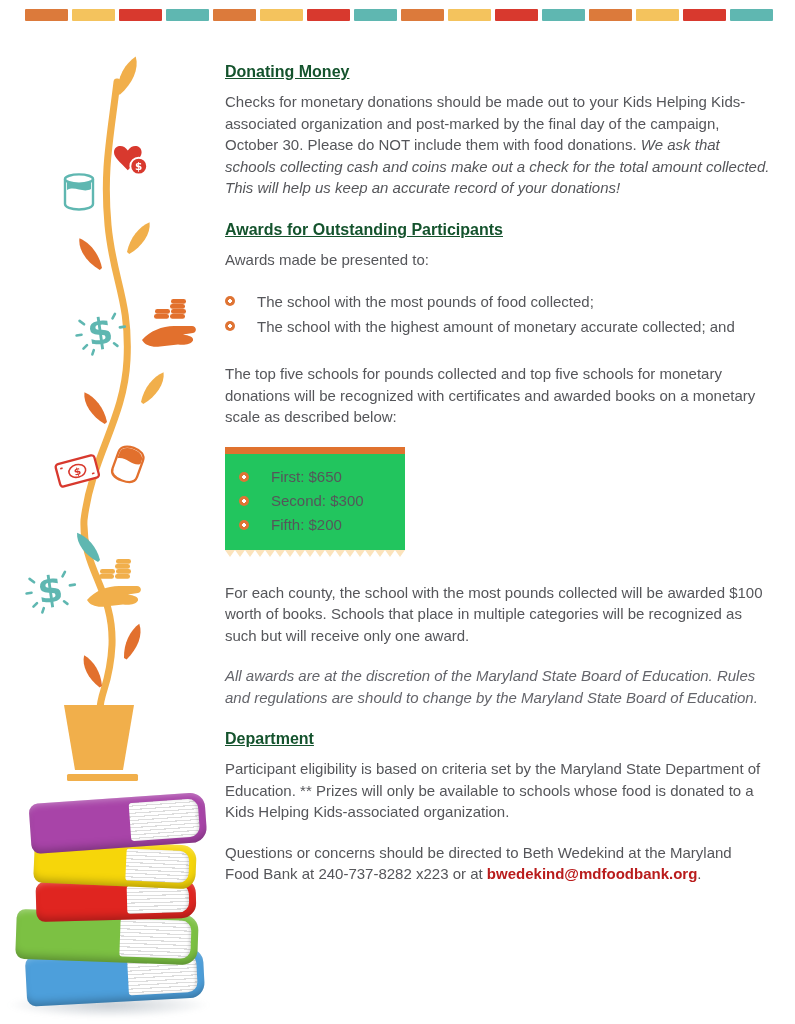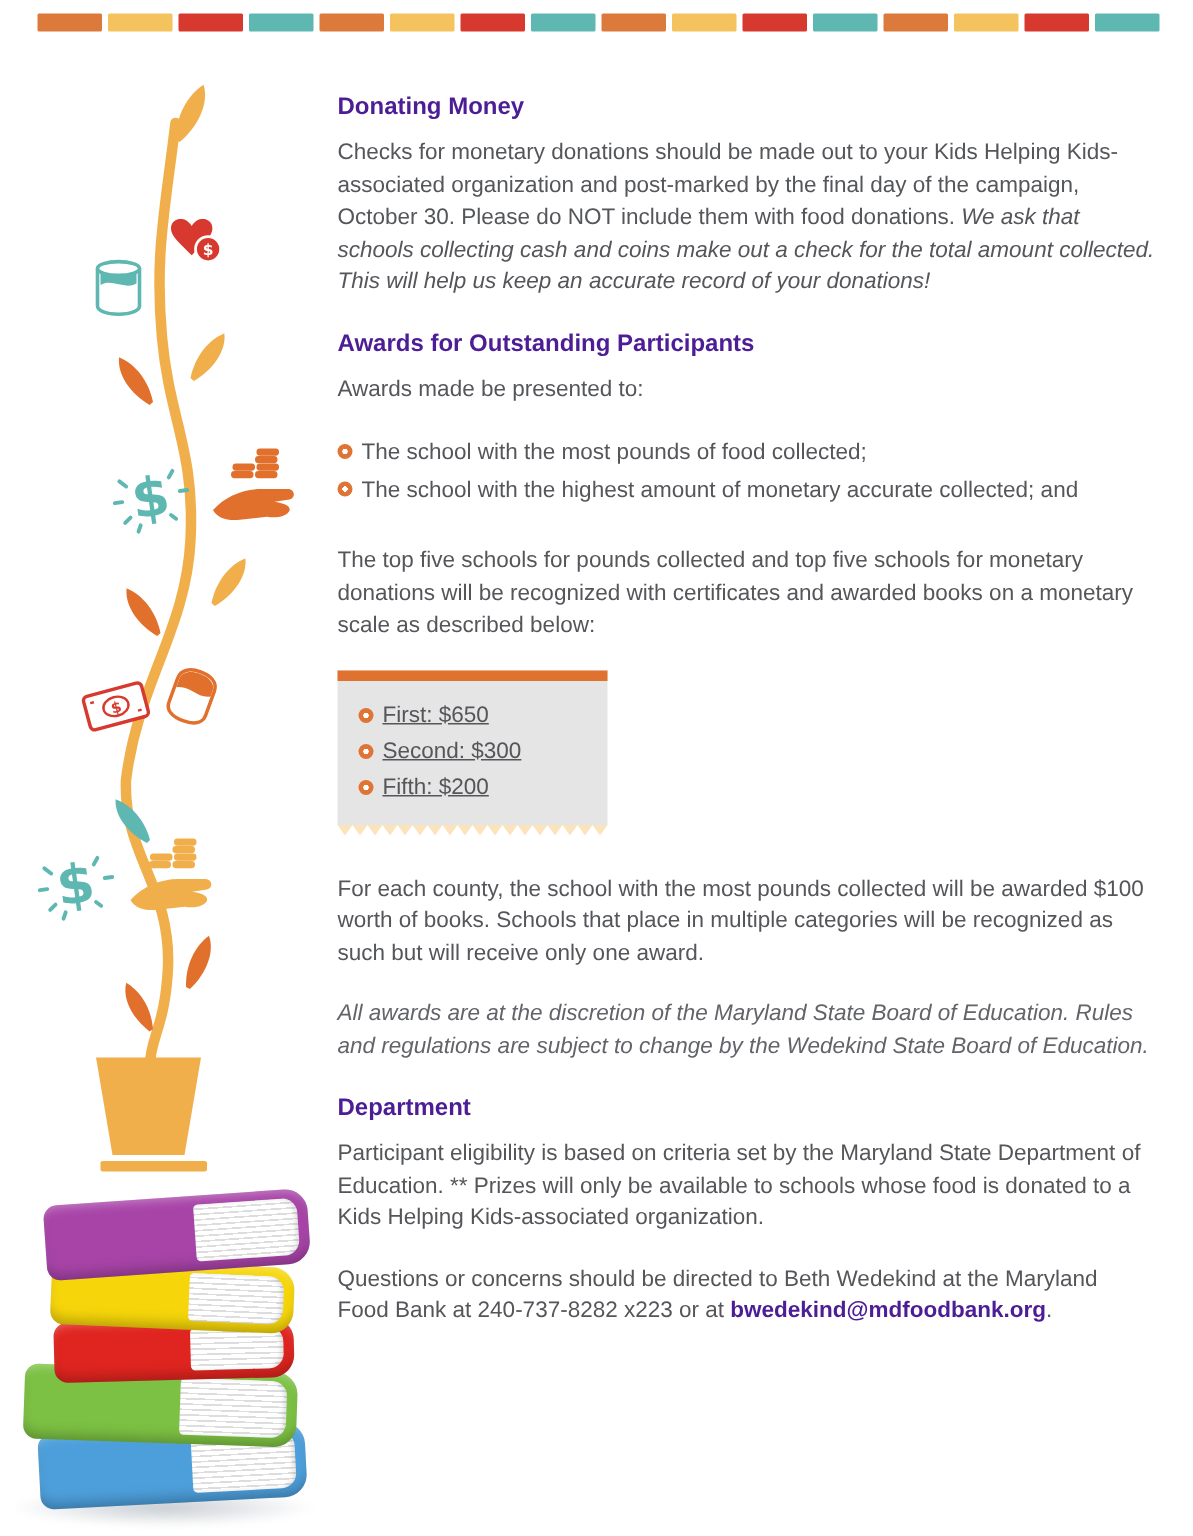--- a/index.html
+++ b/index.html
@@ -17,41 +17,40 @@
   }
   .top-border .dash { flex:1 1 0; height:12px; border-radius:1px; }
 
   
   .content {
     position:absolute; left:225px; top:62px; width:545px;
     font-size:15px; line-height:21.5px; color:#55565A;
   }
   .content p { margin:0 0 19px; }
   h2.section-heading {
-    font-size:16px; font-weight:700; color:#4c1d95;
-    margin:21px 0 9px; line-height:20px;
+    font-size:16px; font-weight:700; color:#14532d;
+    margin:21px 0 9px; line-height:20px;text-decoration:underline;
   }
   h2.first { margin-top:0; }
   .italic { font-style:italic; color:#63646A; }
   em { font-style:italic; }
-  strong.email { font-weight:700; color:#4c1d95; }
+  strong.email { font-weight:700; color:#b91c1c; }
 
   ul.bullets { list-style:none; margin:15px 0 24px; padding:0; }
-  ul.bullets li { display:flex; align-items:flex-start; gap:6px; line-height:25px; }
+  ul.bullets li { display:flex; align-items:flex-start; gap:22px; line-height:25px; }
   .dot {
     flex:0 0 auto; width:10px; height:10px; margin-top:7px; border-radius:50%;
     background: radial-gradient(circle at 50% 50%, #ffffff 0 1.7px, #DF7434 1.9px 100%);
   }
 
   
   .prize-box {
     position:relative; width:152px; margin:0 0 32px;
-    background:#e5e5e5; border-top:7px solid #E0722F;
+    background:#22c55e; border-top:7px solid #E0722F;
     padding:11px 14px 13px 14px;
-    text-decoration:underline;
   }
   .prize-box ul.bullets { margin:0; }
   .prize-box ul.bullets li { line-height:24px; }
   .prize-zigzag { position:absolute; top:100%; left:0; width:100%; height:7px; display:block; }
 
   
   .books { position:absolute; left:6px; top:790px; width:212px; height:220px; }
   .book {
     position:absolute; height:50px; border-radius:9px 15px 15px 9px;
     background: var(--c, #999);
@@ -222,21 +221,21 @@
           <span>Fifth: $200</span>
         </li>
       </ul>
       <svg class="prize-zigzag" viewBox="0 0 180 7" preserveAspectRatio="none">
         <path fill="#FBE3BC" d="M0 0 H180 L175 7 L170 0 L165 7 L160 0 L155 7 L150 0 L145 7 L140 0 L135 7 L130 0 L125 7 L120 0 L115 7 L110 0 L105 7 L100 0 L95 7 L90 0 L85 7 L80 0 L75 7 L70 0 L65 7 L60 0 L55 7 L50 0 L45 7 L40 0 L35 7 L30 0 L25 7 L20 0 L15 7 L10 0 L5 7 Z"></path>
       </svg>
     </div>
 
     <p>For each county, the school with the most pounds collected will be awarded $100 worth of books. Schools that place in multiple categories will be recognized as such but will receive only one award.</p>
 
-    <p class="italic">All awards are at the discretion of the Maryland State Board of Education. Rules and regulations are subject to change by the Wedekind State Board of Education.</p>
+    <p class="italic">All awards are at the discretion of the Maryland State Board of Education. Rules and regulations are should to change by the Maryland State Board of Education.</p>
 
     <h2 class="section-heading">Department</h2>
     <p>Participant eligibility is based on criteria set by the Maryland State Department of Education. ** Prizes will only be available to schools whose food is donated to a Kids Helping Kids-associated organization.</p>
 
     <p><span>Questions or concerns should be directed to Beth Wedekind at the Maryland Food Bank at 240-737-8282 x223 or at </span><strong class="email">bwedekind@mdfoodbank.org</strong><span>.</span></p>
 
   </main>
 </div>
 
 </body></html>

